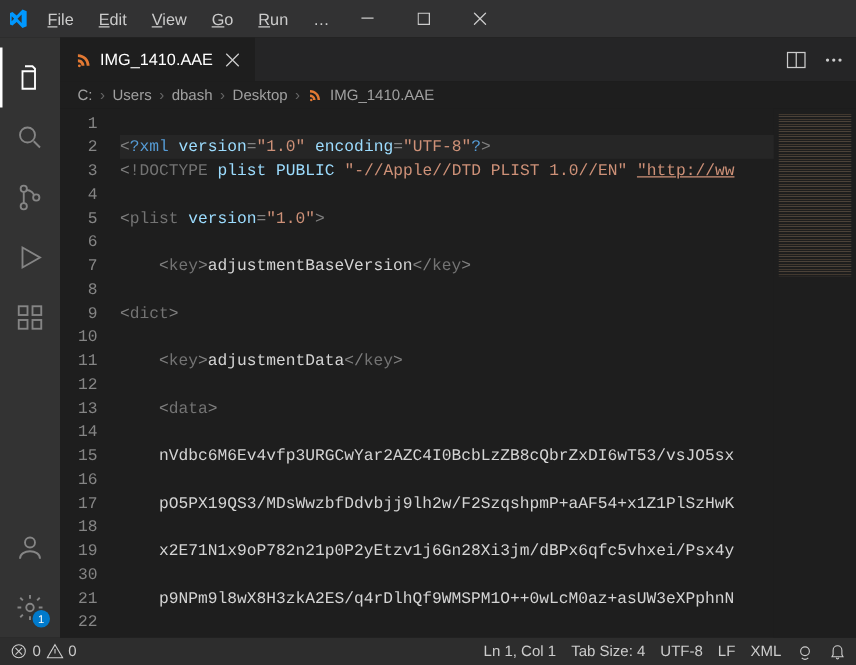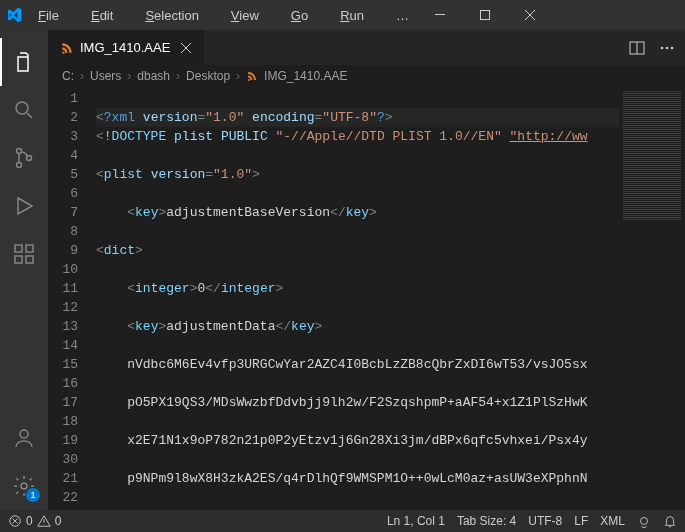--- a/index.html
+++ b/index.html
@@ -21,21 +21,21 @@
 }
 .titlebar .logo {
   width: 20px;
   display: flex;
   align-items: center;
   justify-content: center;
   margin-right: 6px;
 }
 .titlebar .menu {
   display: flex;
-  gap: 16px;
+  gap: 4px;
 }
 .titlebar .menu span {
   padding: 4px 8px;
   color: #cccccc;
   cursor: pointer;
 }
 .titlebar .menu span:first-letter {
   text-decoration: underline;
 }
 .titlebar .title {
@@ -177,21 +177,21 @@
   white-space: pre;
   overflow: hidden;
   padding-top: 2px;
   color: #d4d4d4;
 }
 .code .line { height: 19px; }
 .t-punc { color: #808080; }
 .t-pi { color: #569cd6; }
 .t-attr { color: #9cdcfe; }
 .t-str { color: #ce9178; }
-.t-tag { color: #7dd3fc; }
+.t-tag { color: #737373; }
 .t-url { color: #ce9178; text-decoration: underline; }
 .hl-line { background: rgba(255,255,255,0.04); display: inline-block; width: 100%; }
 .minimap {
   position: absolute;
   right: 0;
   top: 0;
   width: 66px;
   height: 100%;
   background: #1e1e1e;
 }
@@ -229,21 +229,20 @@
 
 <div class="titlebar">
   <div class="logo">
     <svg width="16" height="16" viewBox="0 0 24 24">
         <path fill="#0098ff" d="M23 3l-5-2-7 7-5-4-3 1v14l3 1 5-4 7 7 5-2V3zM5 15V9l3 3-3 3zm12 2l-5-5 5-5v10z"></path>
       </svg>
   </div>
   <div class="menu">
     <span>File</span>
     <span>Edit</span>
-    <span>Selection</span>
     <span>View</span>
     <span>Go</span>
     <span>Run</span>
     <span>…</span>
   </div>
   <div class="controls">
     <div>
         <svg width="10" height="10">
           <rect y="4" width="10" height="1" fill="currentColor"></rect>
         </svg>
@@ -384,22 +383,22 @@
           <div>30</div>
           <div>21</div>
           <div>22</div>
       </div>
       <div class="code">
 <div class="line hl-line"><span class="t-punc">&lt;</span><span class="t-pi">?xml</span> <span class="t-attr">version</span><span class="t-punc">=</span><span class="t-str">"1.0"</span> <span class="t-attr">encoding</span><span class="t-punc">=</span><span class="t-str">"UTF-8"</span><span class="t-pi">?</span><span class="t-punc">&gt;</span></div>
 <div class="line"><span class="t-punc">&lt;</span><span class="t-tag">!DOCTYPE</span> <span class="t-attr">plist</span> <span class="t-attr">PUBLIC</span> <span class="t-str">"-//Apple//DTD PLIST 1.0//EN"</span> <span class="t-url">"http://ww</span></div>
 <div class="line"><span class="t-punc">&lt;</span><span class="t-tag">plist</span> <span class="t-attr">version</span><span class="t-punc">=</span><span class="t-str">"1.0"</span><span class="t-punc">&gt;</span></div>
 <div class="line">    <span class="t-punc">&lt;</span><span class="t-tag">key</span><span class="t-punc">&gt;</span><span>adjustmentBaseVersion</span><span class="t-punc">&lt;/</span><span class="t-tag">key</span><span class="t-punc">&gt;</span></div>
 <div class="line"><span class="t-punc">&lt;</span><span class="t-tag">dict</span><span class="t-punc">&gt;</span></div>
-<div class="line">    <span class="t-punc">&lt;</span><span class="t-tag">integer</span><span class="t-punc">&gt;</span><span>0</span><span class="t-punc">&lt;/</span><span class="t-tag">integer</span><span class="t-punc">&gt;</span></div>
 <div class="line">    <span class="t-punc">&lt;</span><span class="t-tag">key</span><span class="t-punc">&gt;</span><span>adjustmentData</span><span class="t-punc">&lt;/</span><span class="t-tag">key</span><span class="t-punc">&gt;</span></div>
+<div class="line">    <span class="t-punc">&lt;</span><span class="t-tag">data</span><span class="t-punc">&gt;</span></div>
 <div class="line">    <span>nVdbc6M6Ev4vfp3URGCwYar2AZC4I0BcbLzZB8cQbrZxDI6wT53/vsJO5sx</span></div>
 <div class="line">    <span>pO5PX19QS3/MDsWwzbfDdvbjj9lh2w/F2SzqshpmP+aAF54+x1Z1PlSzHwK</span></div>
 <div class="line">    <span>x2E71N1x9oP782n21p0P2yEtzv1j6Gn28Xi3jm/dBPx6qfc5vhxei/Psx4y</span></div>
 <div class="line">    <span>p9NPm9l8wX8H3zkA2ES/q4rDlhQf9WMSPM1O++0wLcM0az+asUW3eXPphnN</span></div>
 
 
 
 
 
 

